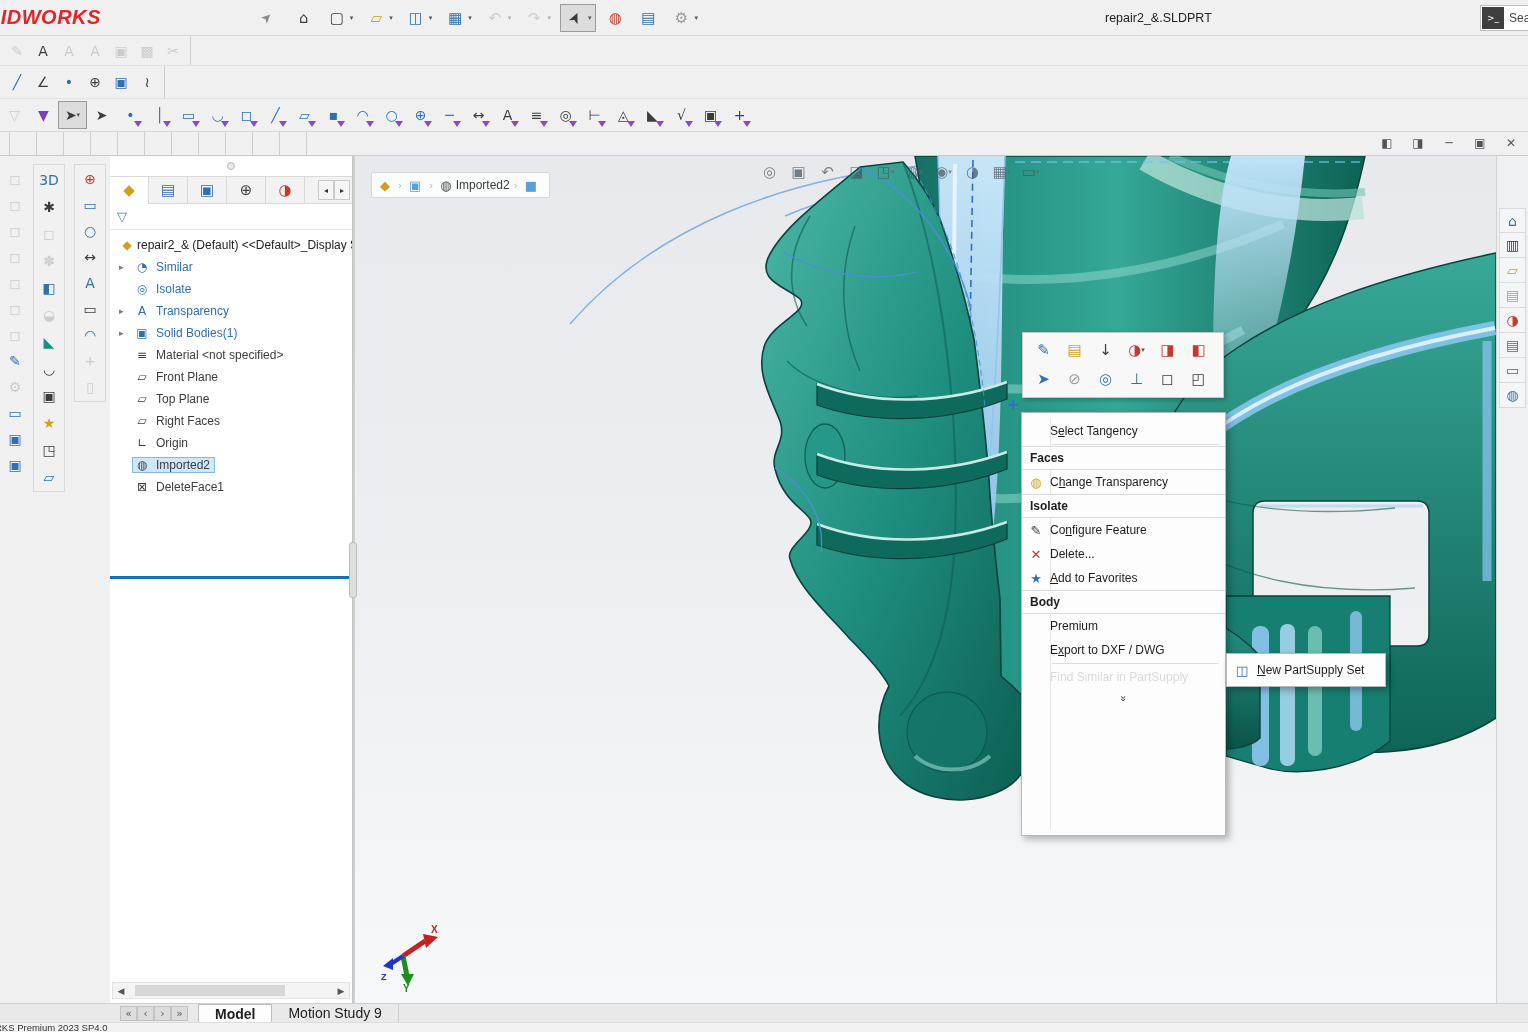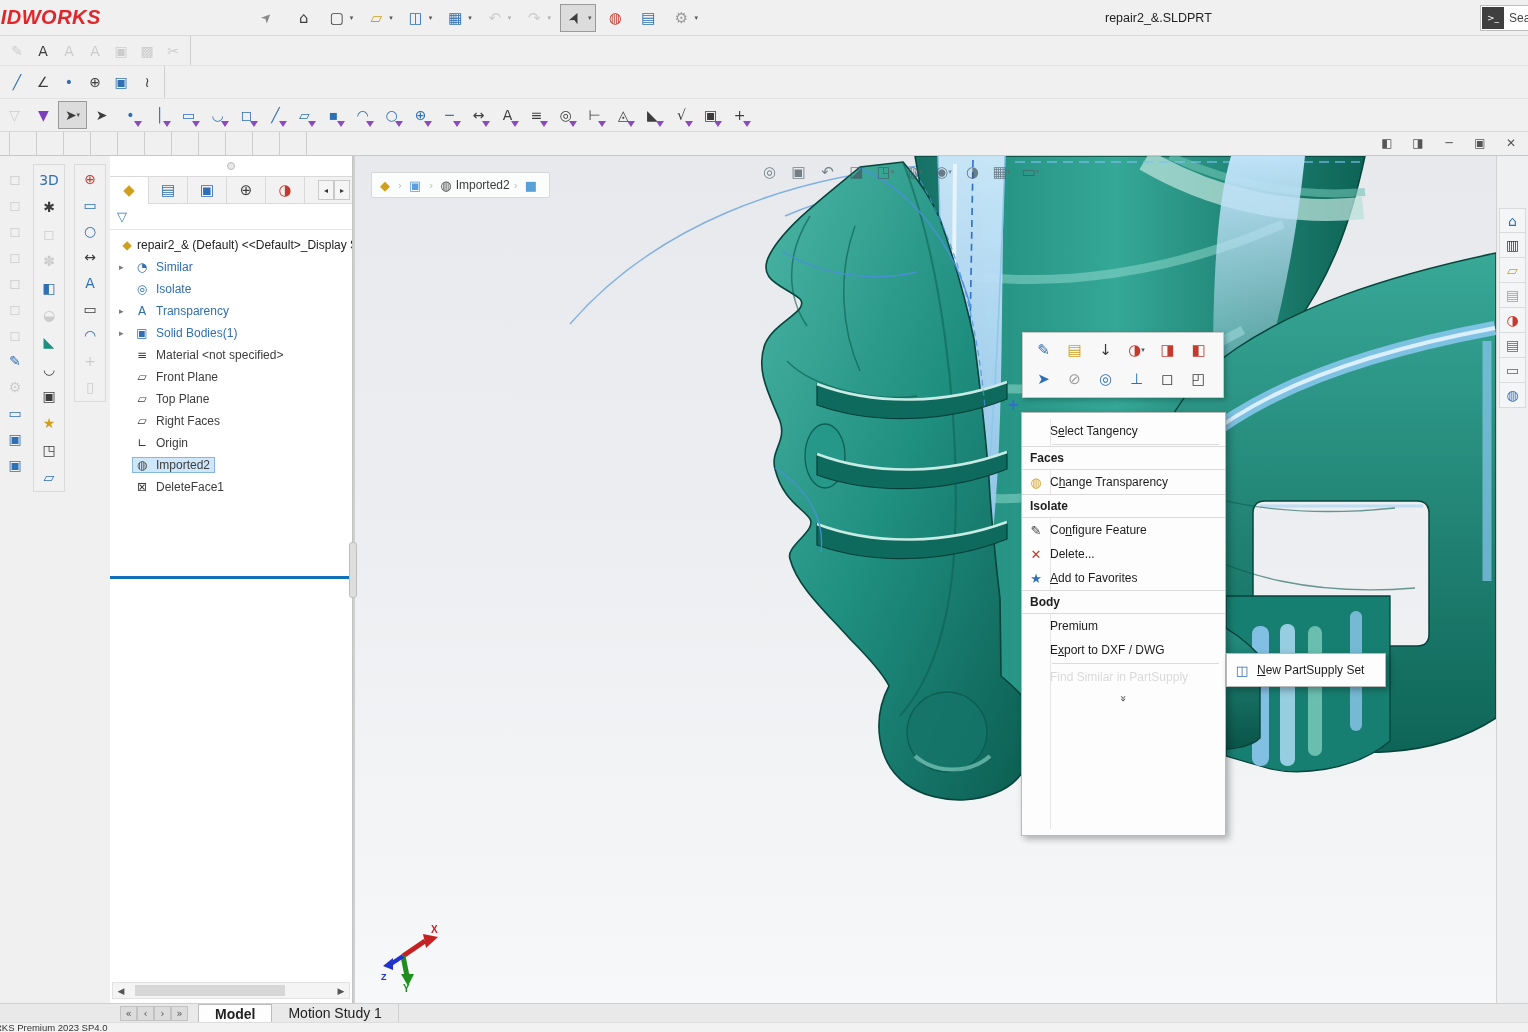--- a/index.html
+++ b/index.html
@@ -911,20 +911,20 @@
           <span>‹</span>
         </span>
         <span class="bt-btn glyph" data-name="next-tab-button">
           <span>›</span>
         </span>
         <span class="bt-btn glyph" data-name="last-tab-button">
           <span>»</span>
         </span>
     </div>
     <span class="bt-tab active" data-name="tab-model">Model</span>
-    <span class="bt-tab" data-name="tab-motion-study-1">Motion Study 1</span>
+    <span class="bt-tab" data-name="tab-motion-study-1">Motion Study 9</span>
   </div>
 
   <div class="statusbar" data-name="status-bar">
     <span class="status-text" data-name="status-text">RKS Premium 2023 SP4.0</span>
   </div>
 
 </div>
 
 </body></html>

